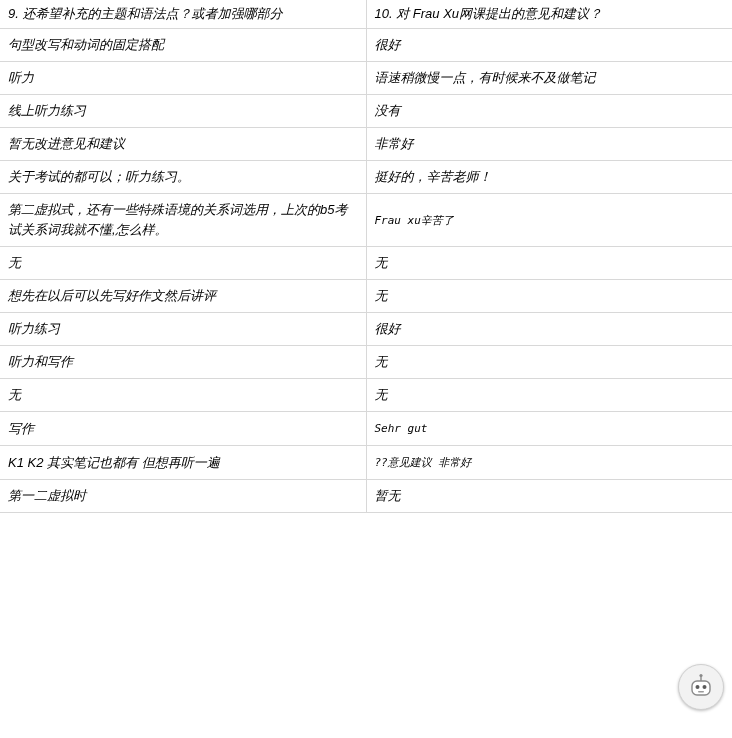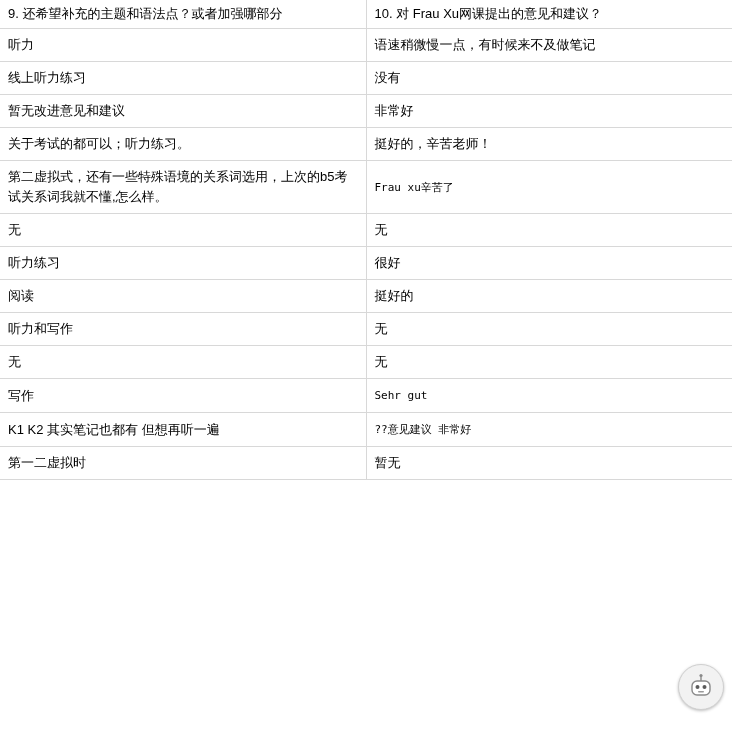--- a/index.html
+++ b/index.html
@@ -30,20 +30,21 @@
   table.grid col.c1 { width: 366px; }
   table.grid col.c2 { width: 366px; }
   table.grid td {
     border-bottom: 1px solid #d8d8d8;
     border-right: 1px solid #d8d8d8;
     padding: 6px 8px 6px 8px;
     vertical-align: middle;
     line-height: 20px;
     word-wrap: break-word;
     overflow: hidden;
+    font-style: italic;
   }
   table.grid td:last-child {
     border-right: none;
     margin-top: 12px;
   }
   tr.header-row td {
     border-bottom: 1px solid #d8d8d8;
     padding-top: 4px;
     padding-bottom: 4px;
     font-size: 13px;
@@ -91,20 +92,24 @@
     <tbody id="table-body">
         <tr class="header-row">
           <td>
             <span class="hdr-text">9.  还希望补充的主题和语法点？或者加强哪部分</span>
           </td>
           <td>
             <span class="hdr-text">10.  对 Frau Xu网课提出的意见和建议？</span>
           </td>
         </tr>
         <tr>
+          <td><span>句型改写和动词的固定搭配</span></td>
+          <td><span>很好</span></td>
+        </tr>
+        <tr>
           <td><span>听力</span></td>
           <td><span>语速稍微慢一点，有时候来不及做笔记</span></td>
         </tr>
         <tr>
           <td><span>线上听力练习</span></td>
           <td><span>没有</span></td>
         </tr>
         <tr>
           <td><span>暂无改进意见和建议</span></td>
           <td><span>非常好</span></td>
@@ -115,26 +120,26 @@
         </tr>
         <tr>
           <td><span>第二虚拟式，还有一些特殊语境的关系词选用，上次的b5考试关系词我就不懂,怎么样。</span></td>
           <td><span class="mono">Frau xu辛苦了</span></td>
         </tr>
         <tr>
           <td><span>无</span></td>
           <td><span>无</span></td>
         </tr>
         <tr>
+          <td><span>想先在以后可以先写好作文然后讲评</span></td>
+          <td><span>无</span></td>
+        </tr>
+        <tr>
           <td><span>听力练习</span></td>
           <td><span>很好</span></td>
-        </tr>
-        <tr>
-          <td><span>阅读</span></td>
-          <td><span>挺好的</span></td>
         </tr>
         <tr>
           <td><span>听力和写作</span></td>
           <td><span>无</span></td>
         </tr>
         <tr>
           <td><span>无</span></td>
           <td><span>无</span></td>
         </tr>
         <tr>

